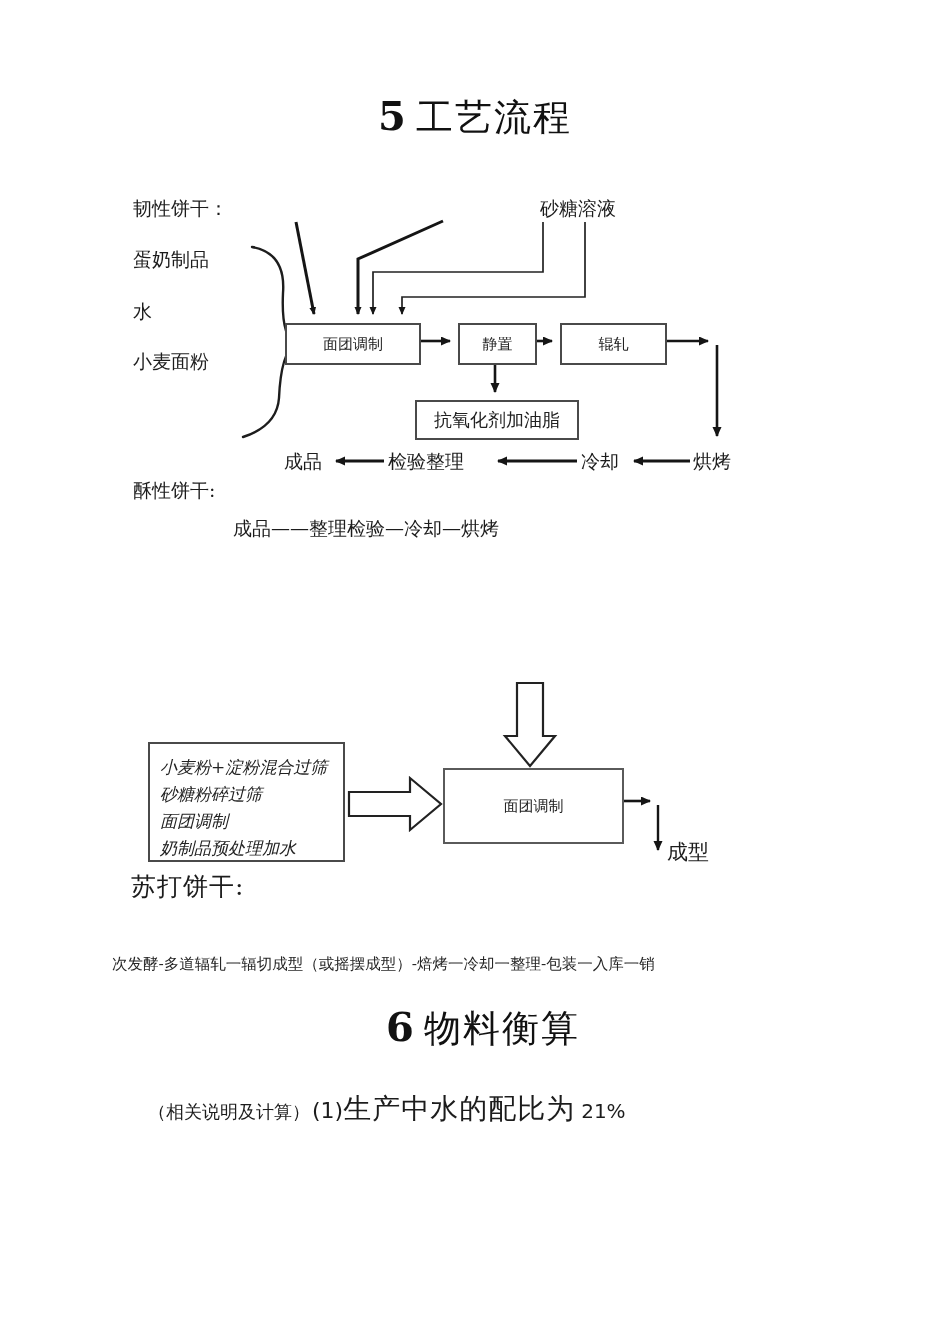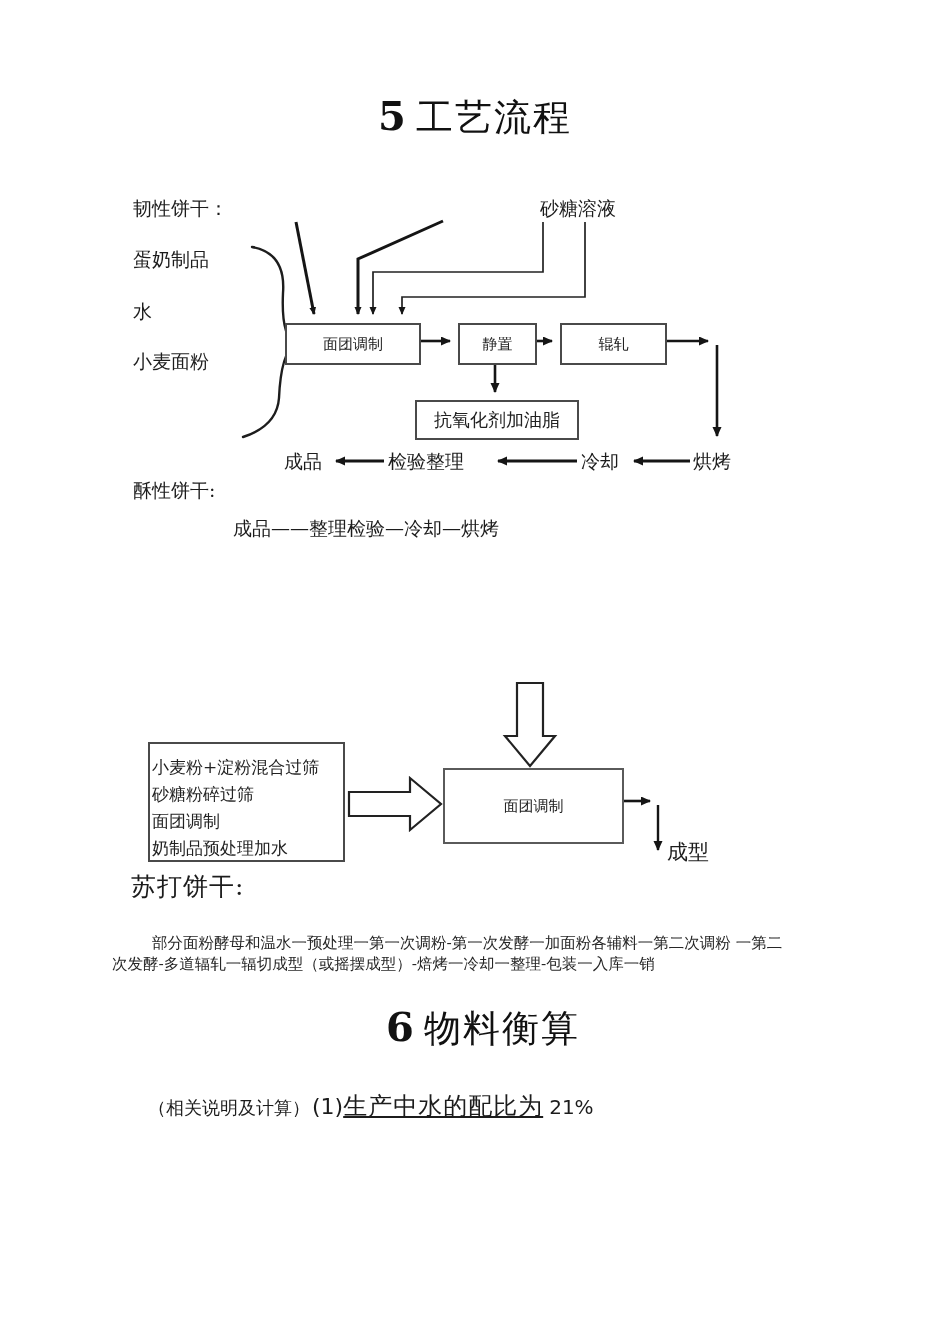--- a/index.html
+++ b/index.html
@@ -22,28 +22,28 @@
   .box{
     position:absolute;border:2px solid #4a4a4a;background:#ffffff;
     display:flex;align-items:center;justify-content:center;
     font-size:15px;white-space:nowrap;color:#222;
   }
   .bigbox{
     position:absolute;border:2px solid #4a4a4a;background:#ffffff;
     font-size:17px;color:#222;box-sizing:border-box;
   }
   .tb-grid{display:grid;grid-template-columns:96px auto;row-gap:0;padding:10px 0 0 16px;line-height:27px;}
-  .lb-lines{padding:10px 0 0 2px;line-height:27px;}
+  .lb-lines{padding:10px 0 0 10px;line-height:27px;font-style:italic;}
   .bottom-lbl{font-size:19px;white-space:nowrap;}
   .soda-lbl{font-size:25px;letter-spacing:1px;}
   .para{font-size:15.5px;line-height:20px;color:#262626;white-space:nowrap;}
   .calc-line{display:flex;align-items:baseline;white-space:nowrap;}
   .calc-note{font-size:18px;}
   .calc-item{font-size:22px;margin-left:2px;font-family:"DejaVu Sans","Liberation Sans",sans-serif;}
-  .calc-text{font-size:24px;letter-spacing:1px;text-decoration:underline;}
+  .calc-text{font-size:28px;letter-spacing:1px;}
   .calc-value{font-size:20px;margin-left:6px;font-family:"DejaVu Sans","Liberation Sans",sans-serif;}
 </style>
 </head>
 <body>
 
 <div class="page">
 
   <svg class="svg-layer" viewBox="0 0 950 1344" xmlns="http://www.w3.org/2000/svg">
     <defs>
       <marker id="ah" markerWidth="10" markerHeight="9" refX="7" refY="3.5" orient="auto" markerUnits="userSpaceOnUse">
@@ -106,21 +106,20 @@
       <div>面团调制</div>
       <div>奶制品预处理加水</div>
     </div>
   </div>
 
   <div class="box" style="left:443px;top:768px;width:177px;height:72px;border-color:#5a5a5a;">面团调制</div>
 
   <div class="abs" style="left:667px;top:838px;font-size:21px;">成型</div>
 
   <div class="abs soda-lbl" style="left:131px;top:870px;">苏打饼干:</div>
-  <div class="abs para" style="left:152px;top:933px;">部分面粉酵母和温水一预处理一第一次调粉-第一次发酵一加面粉各辅料一第二次调粉 一第二</div>
   <div class="abs para" style="left:112px;top:954px;">次发酵-多道辐轧一辐切成型（或摇摆成型）-焙烤一冷却一整理-包装一入库一销</div>
 
   <div class="h-title" style="top:1003px;padding-left:8px;">
     <span class="num">6</span><span>物料衡算</span>
   </div>
 
   <div class="abs calc-line" style="left:148px;top:1090px;">
     <span class="calc-note">（相关说明及计算）</span>
     <span class="calc-item">(1)</span>
     <span class="calc-text">生产中水的配比为</span>

